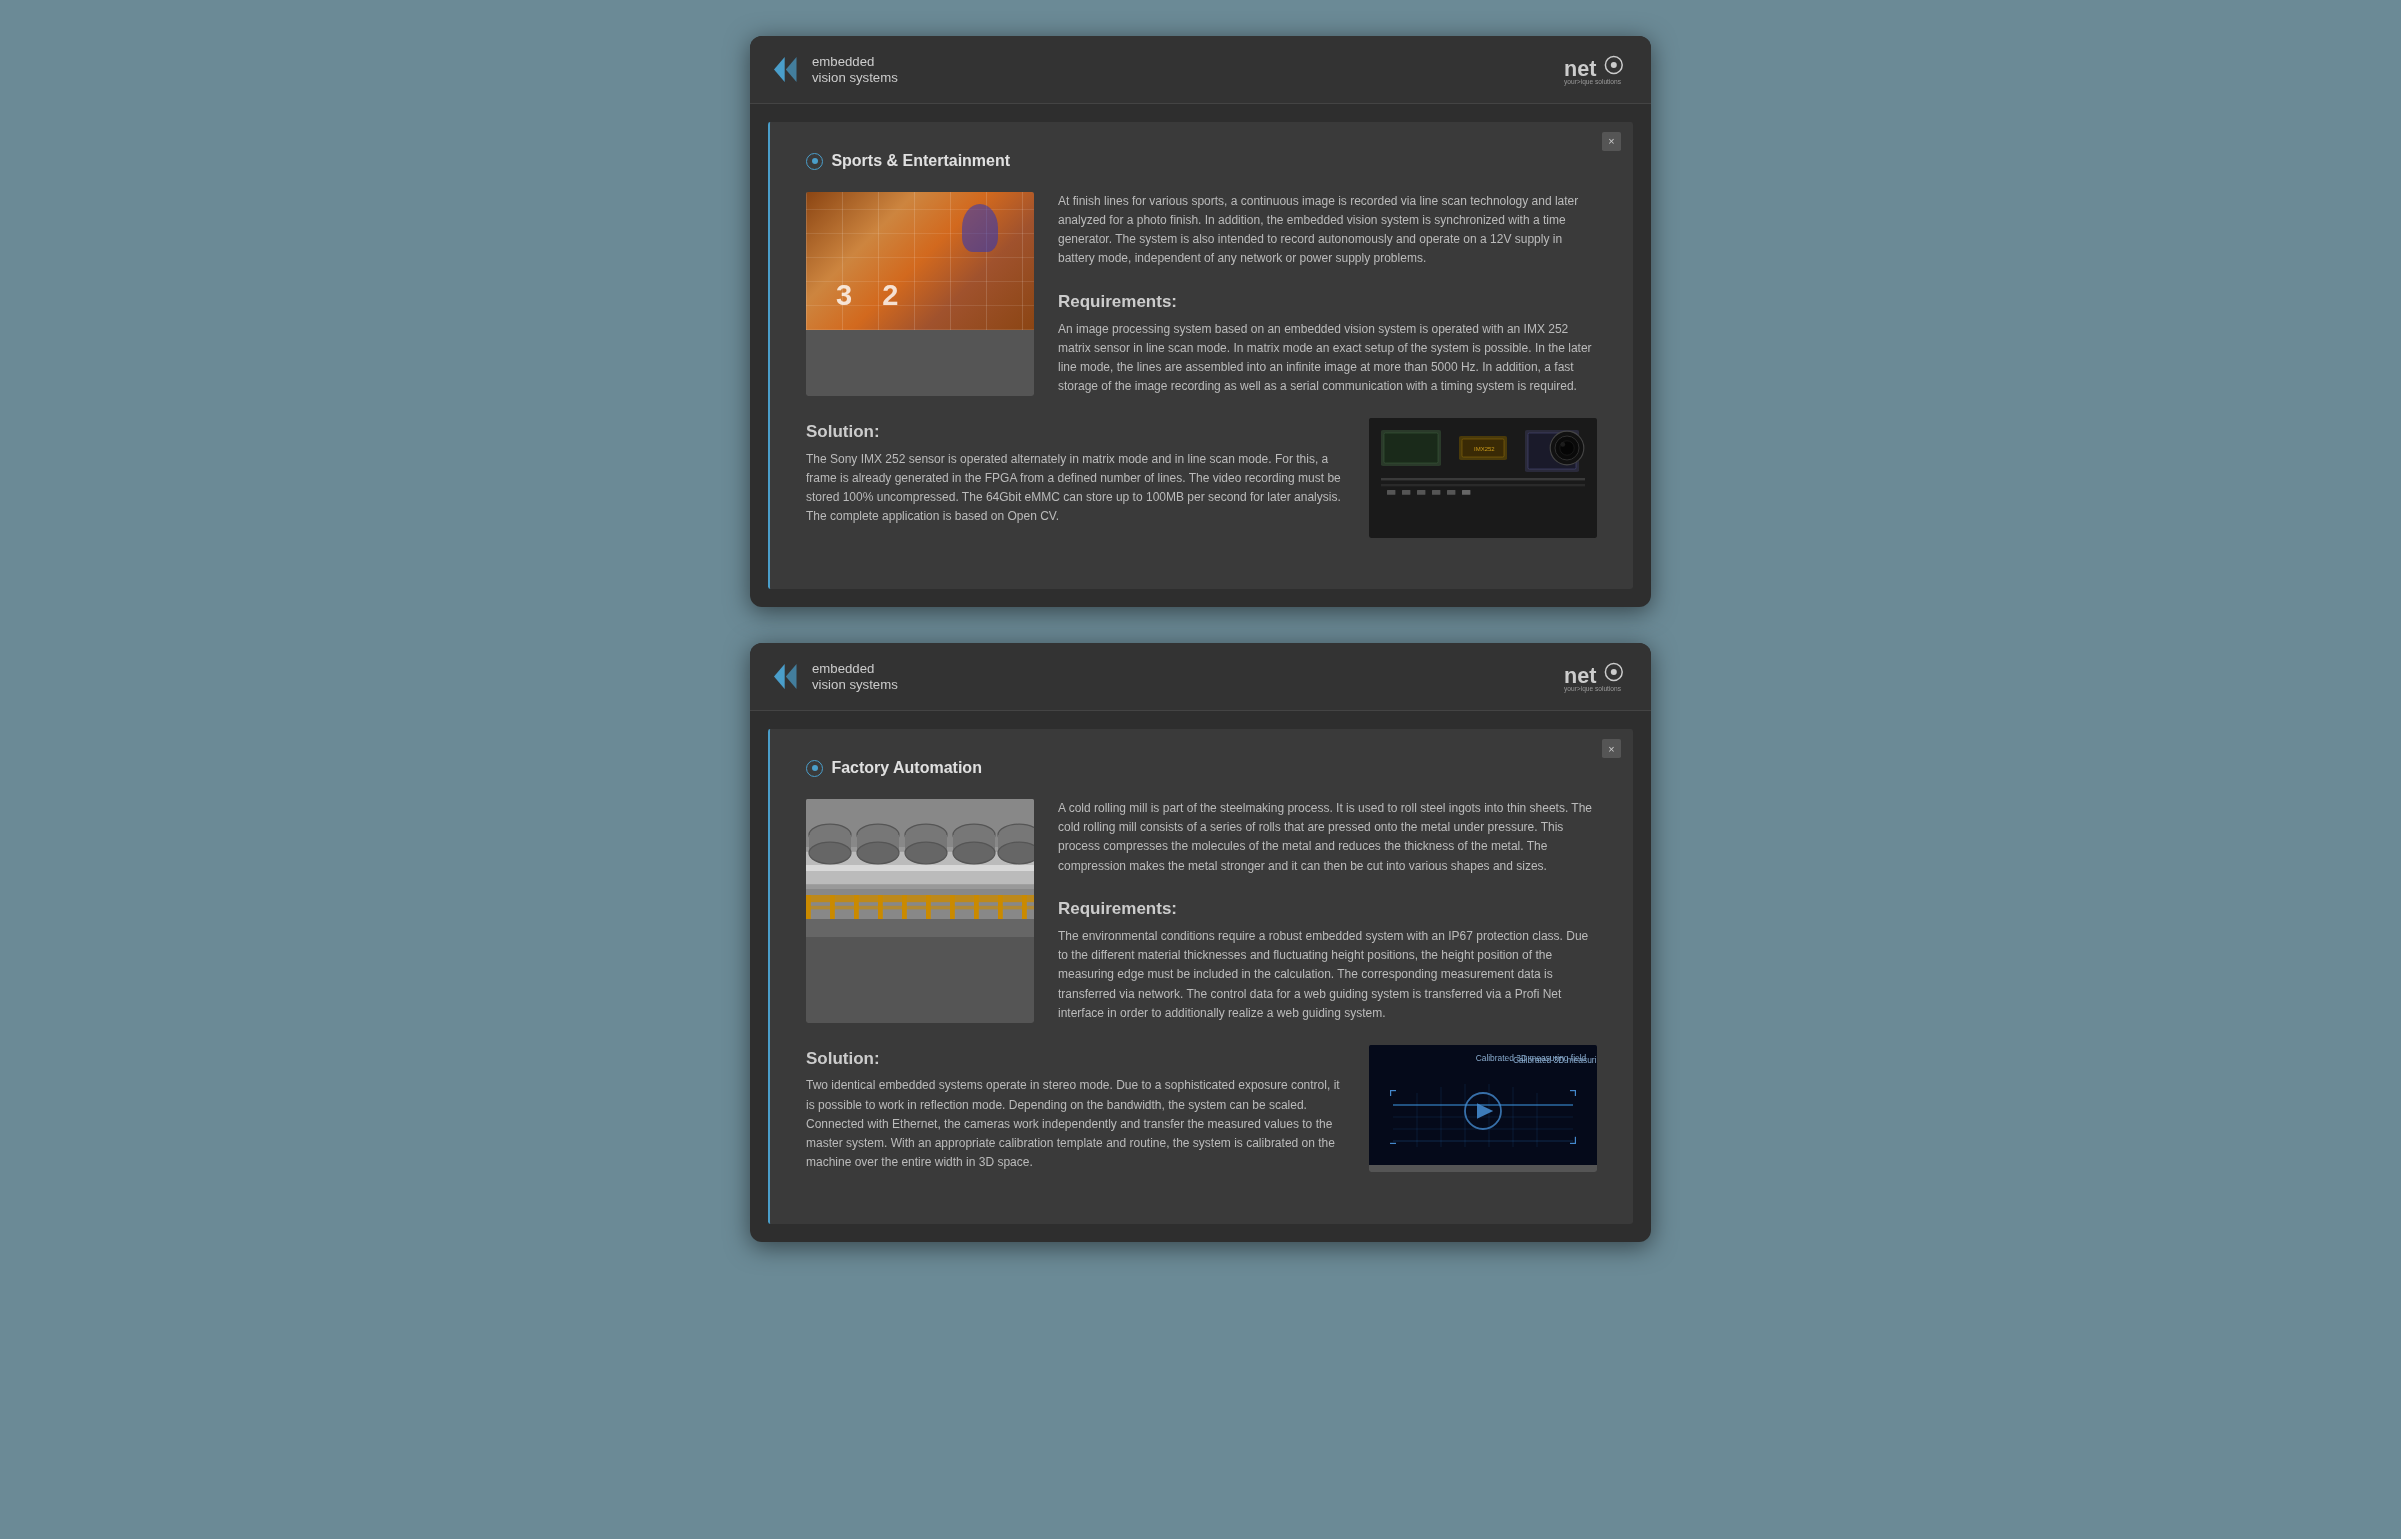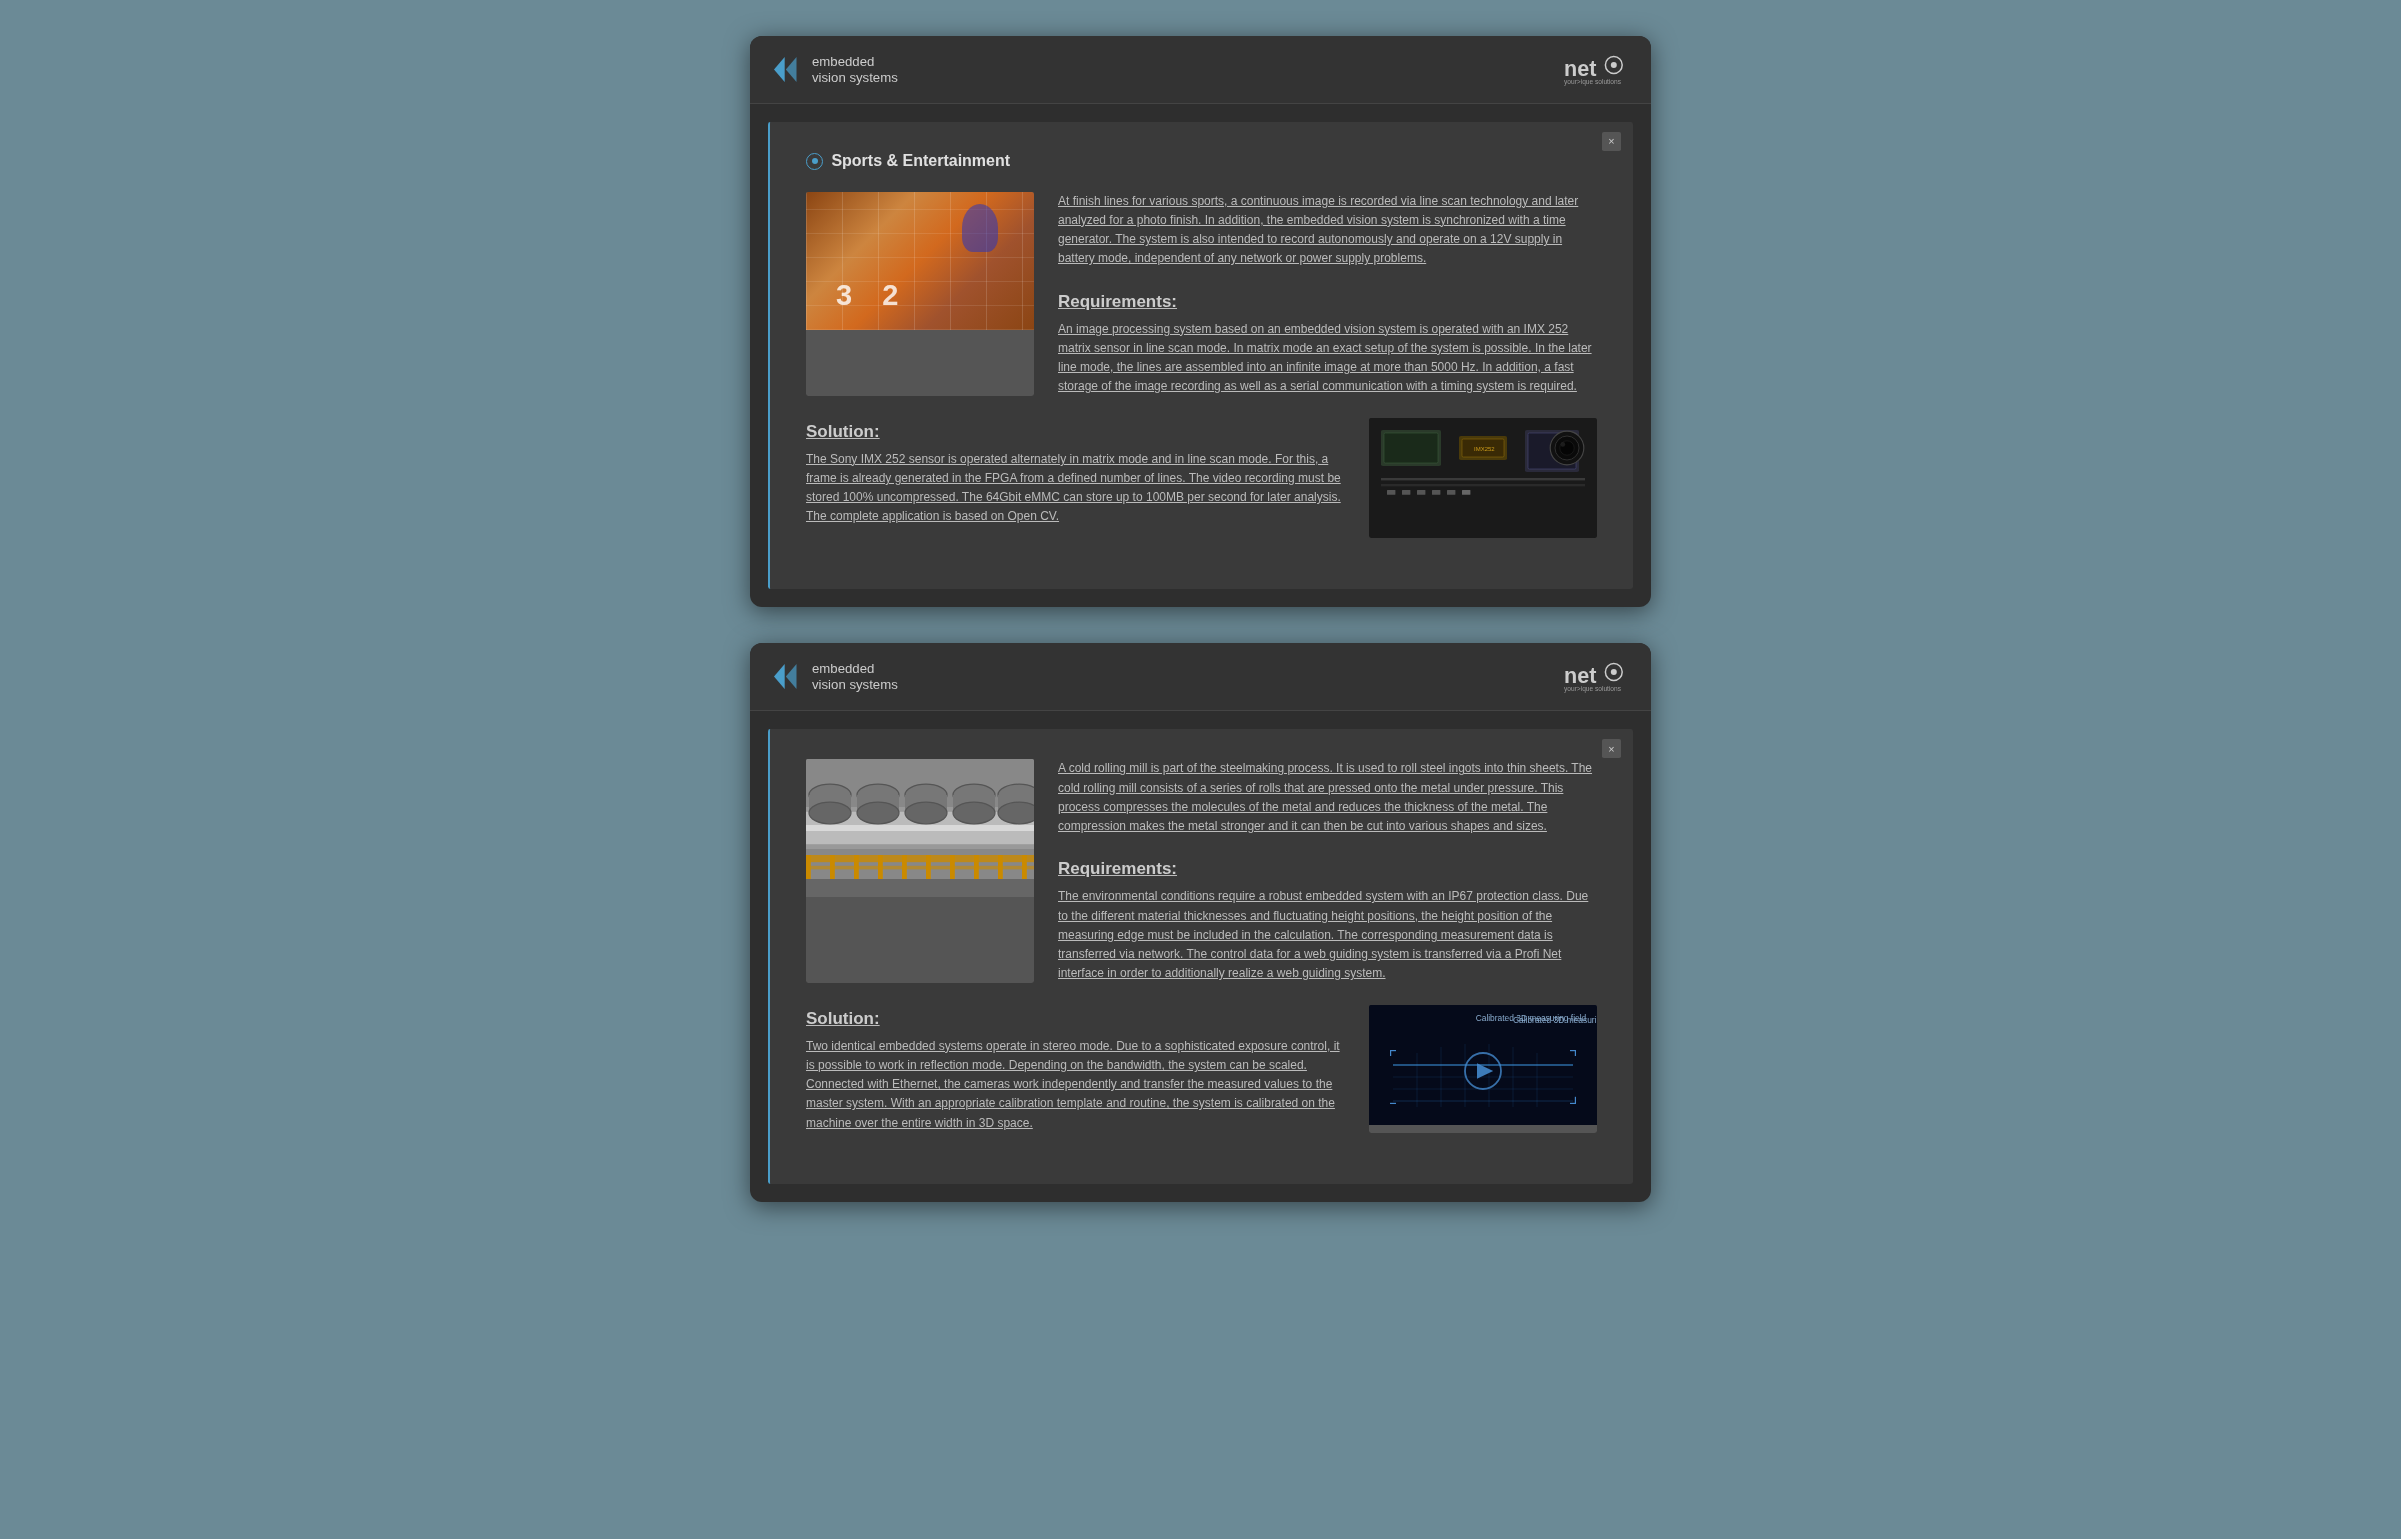--- a/index.html
+++ b/index.html
@@ -142,21 +142,20 @@
 
     .content-row .image-block {
       flex-shrink: 0;
     }
 
     .content-row .text-block {
       flex: 1;
       font-size: 12px;
       line-height: 1.6;
       color: #bbb;
-      text-decoration: underline;
     }
 
     .content-row .text-block .label {
       font-weight: bold;
       color: #ccc;
       font-size: 17px;
       margin-bottom: 4.8px;
       display: block;
     }
 
@@ -364,20 +363,24 @@
           <circle cx="88" cy="20" r="14" stroke="#cccccc" stroke-width="2.5" fill="none"></circle>
           <circle cx="88" cy="20" r="5" fill="#cccccc"></circle>
           <text x="5" y="52" font-size="11" fill="#999" font-family="Arial">your&gt;ique solutions</text>
         </svg>
       </div>
     </div>
 
     <div class="card-content">
       <button class="close-btn">×</button>
 
+      <div class="section-title">
+        <div class="section-title-icon"></div>
+        <h2>Factory Automation</h2>
+      </div>
 
       <div class="content-row">
         <div class="image-block img-placeholder">
           <div class="img-factory">
             <svg width="228" height="138" viewBox="0 0 380 230">
               <rect width="380" height="230" fill="#888"></rect>
 
               <rect x="0" y="80" width="380" height="70" fill="#bbb"></rect>
               <rect x="0" y="80" width="380" height="8" fill="#999"></rect>
               <rect x="0" y="142" width="380" height="8" fill="#999"></rect>

